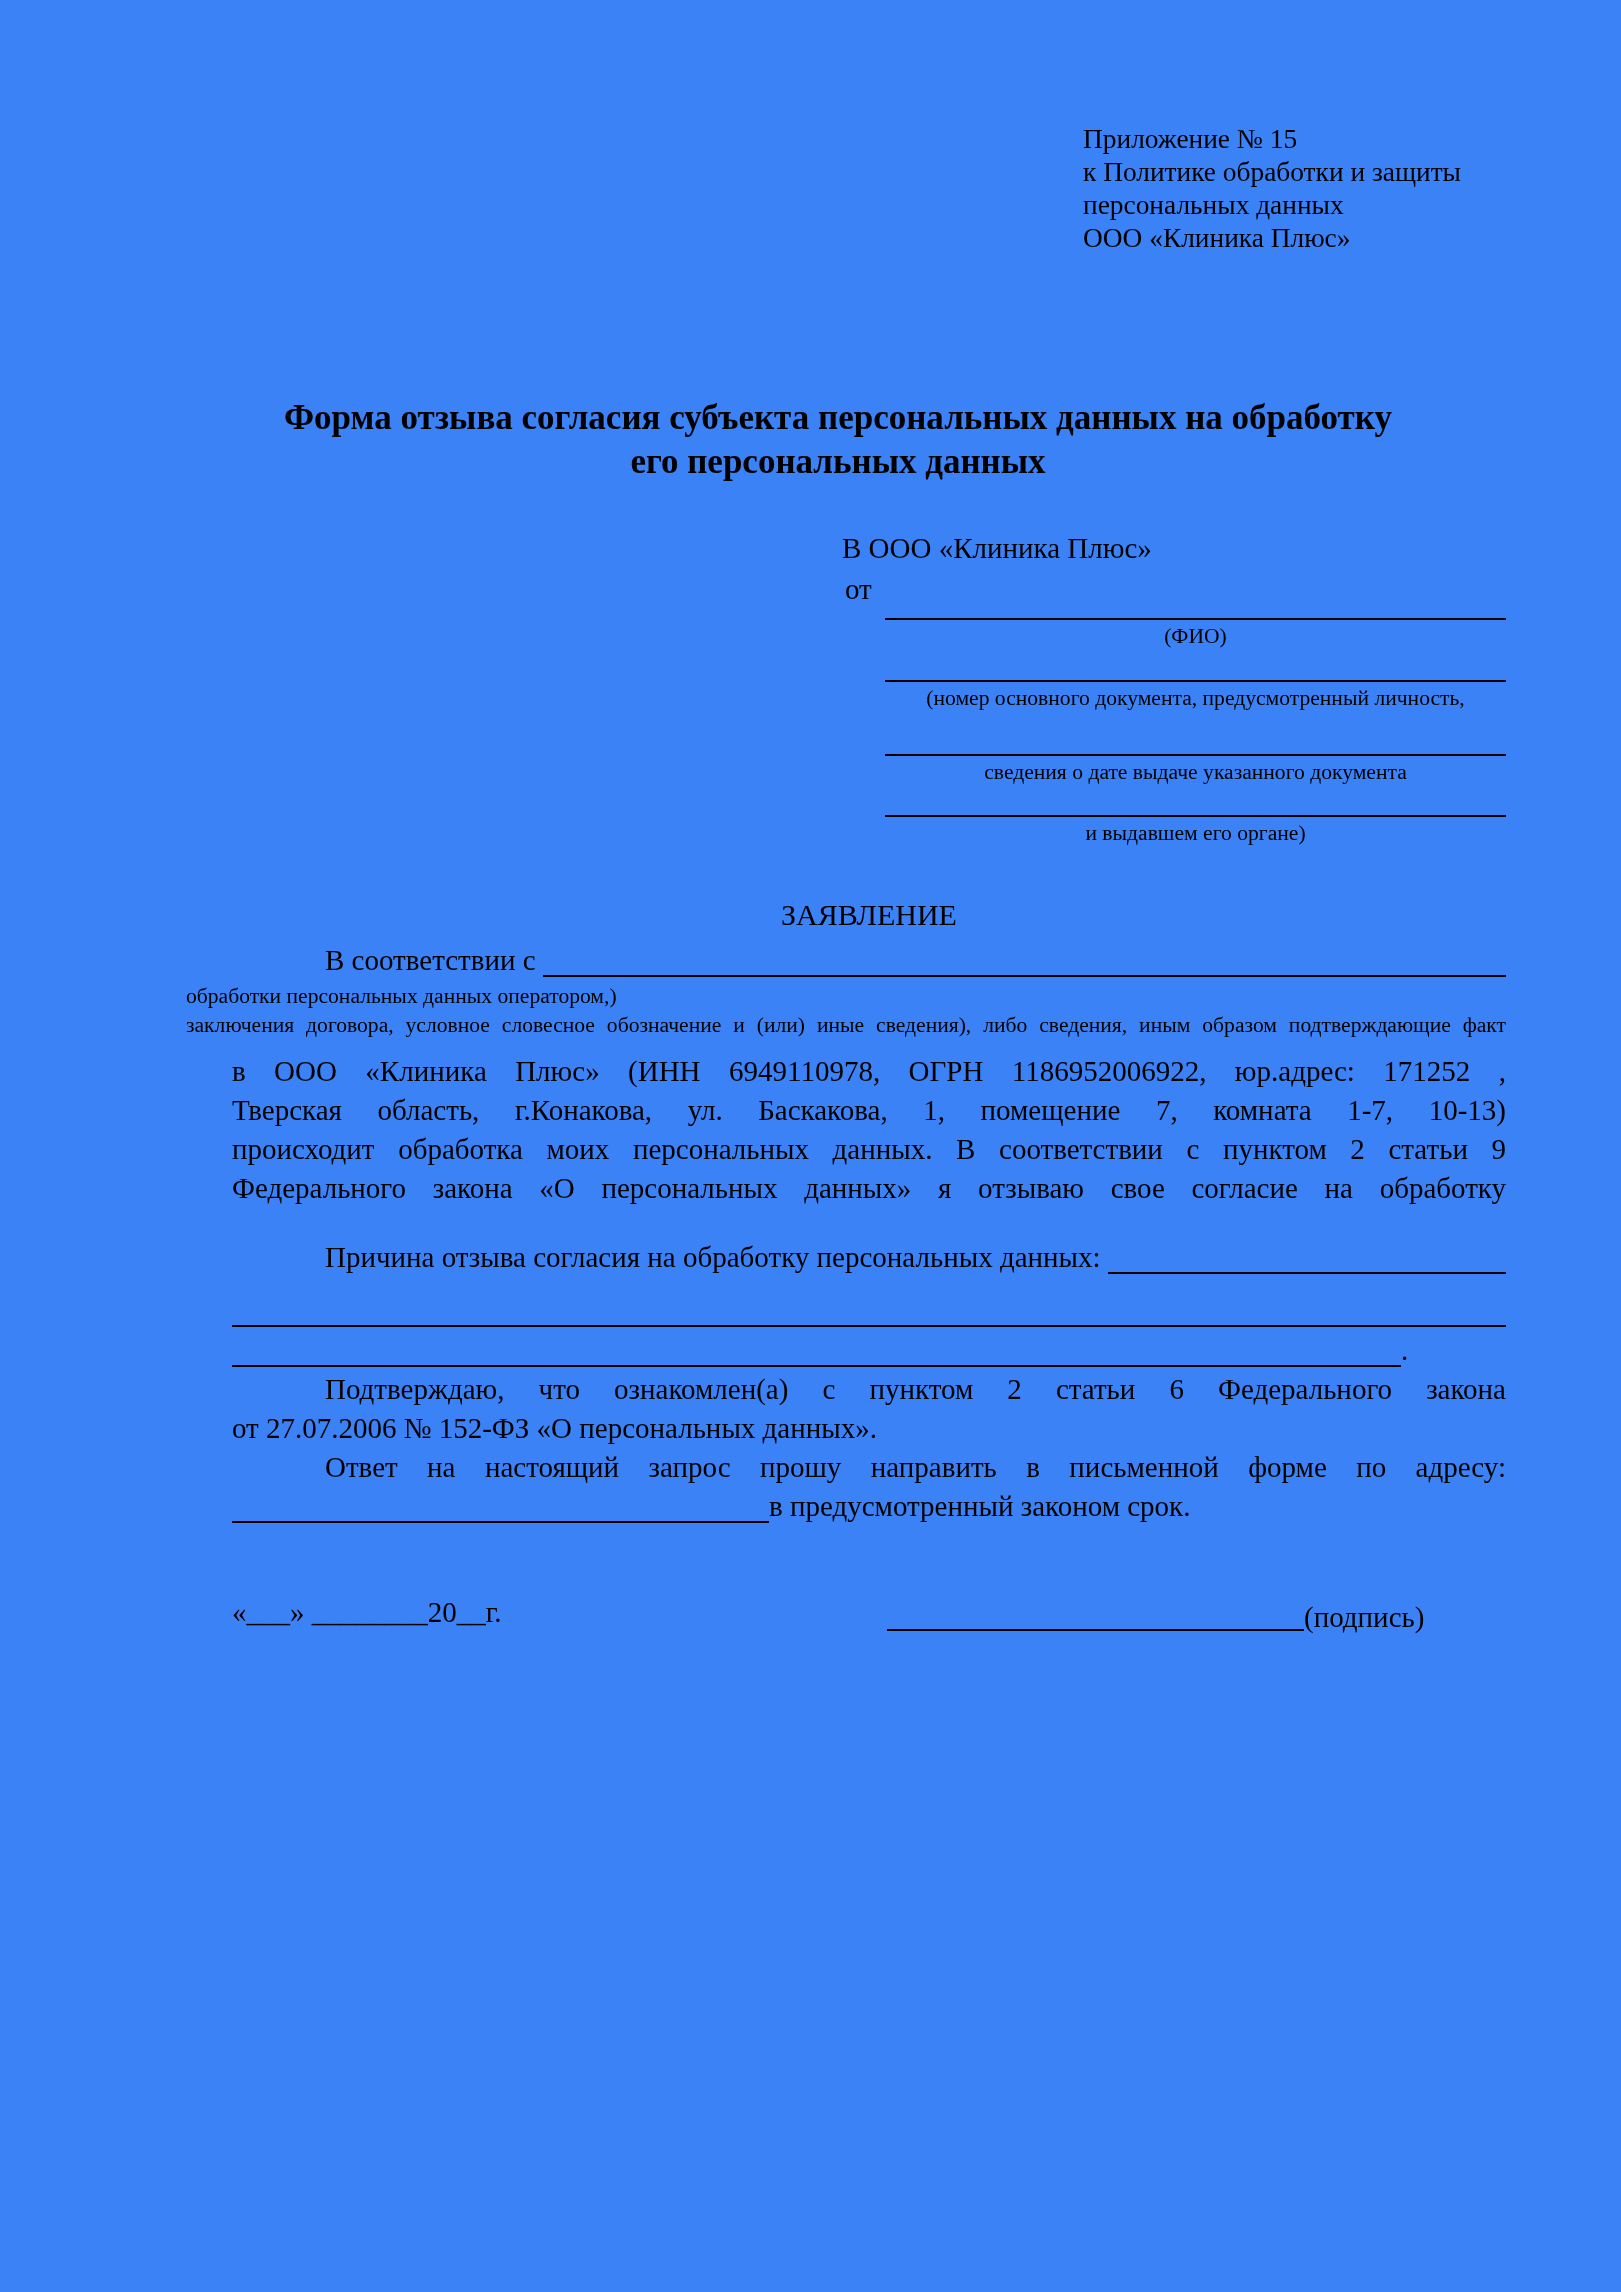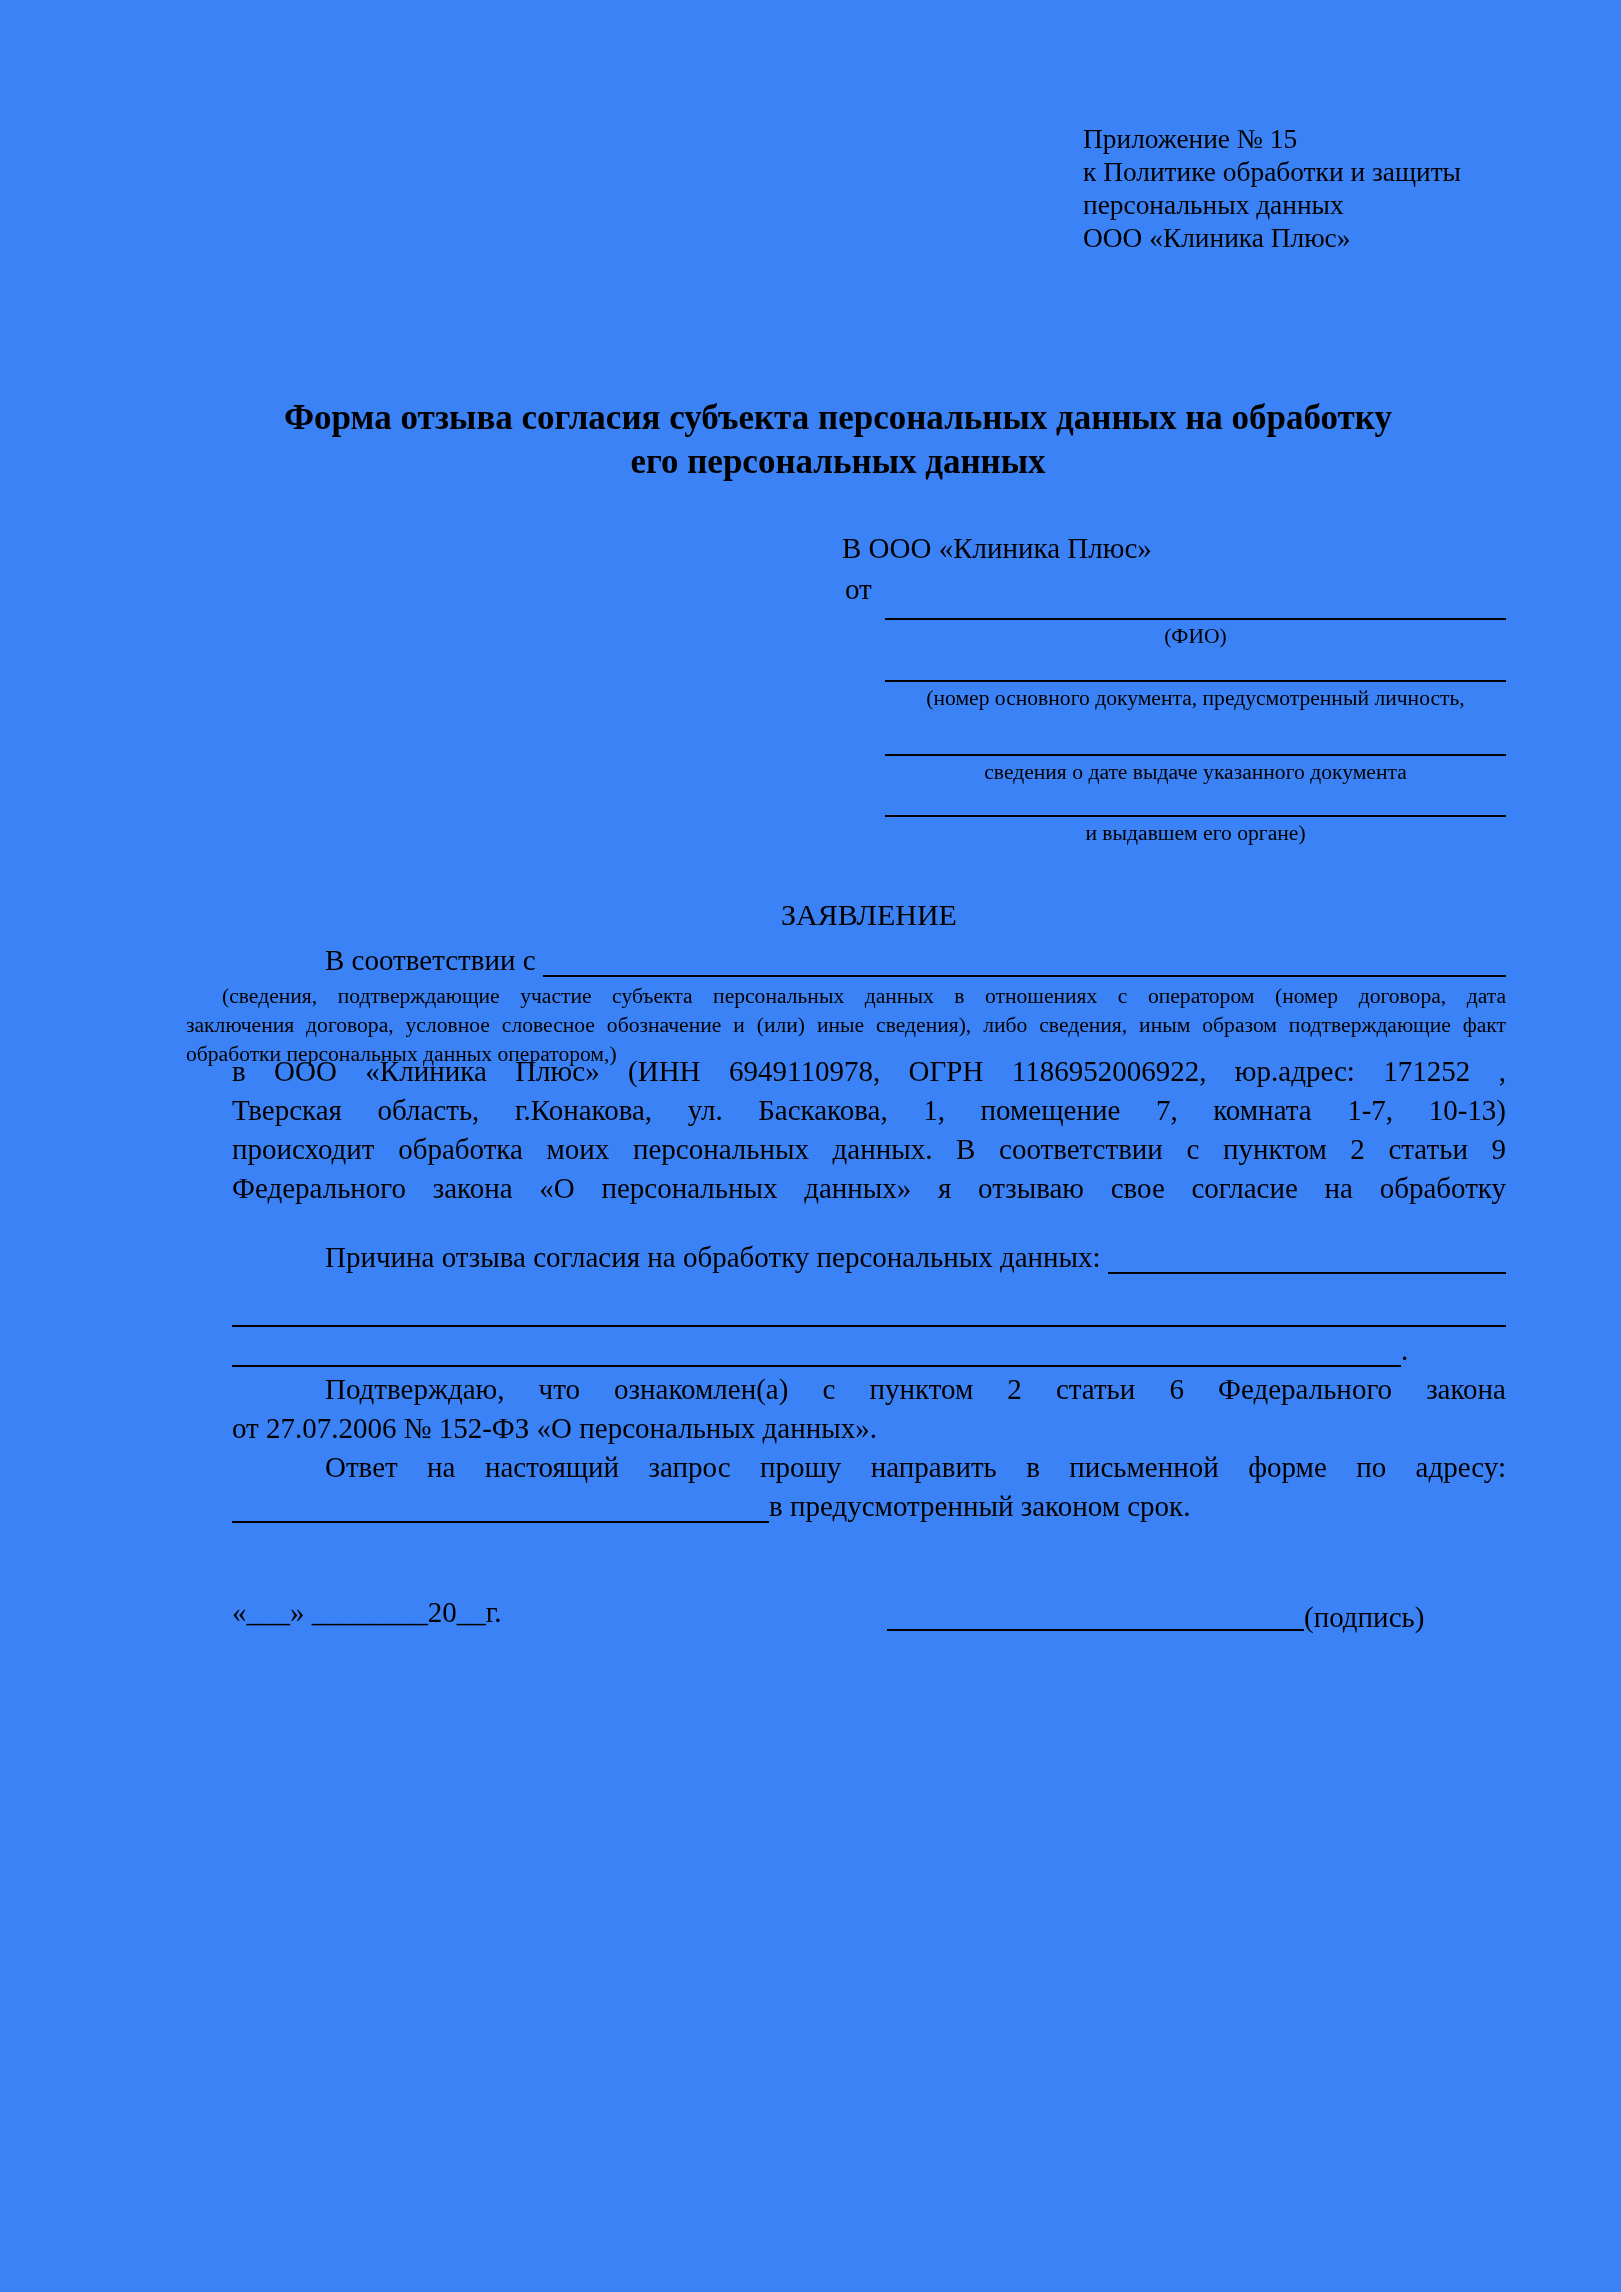--- a/index.html
+++ b/index.html
@@ -91,23 +91,22 @@
   </div>
 
   <div class="abs stmt-heading">ЗАЯВЛЕНИЕ</div>
 
   <div class="abs row intro-row">
     <span class="label">В соответствии с</span>
     <span class="fill"></span>
   </div>
 
   <div class="abs caption-para">
-    <div class="cline cline-first">(сведения, подтверждающие участие субъекта персональных данных в отношениях с оператором (номер договора, дата</div>
+    <div class="cline cline-last">обработки персональных данных оператором,)</div>
     <div class="cline">заключения договора, условное словесное обозначение и (или) иные сведения), либо сведения, иным образом подтверждающие факт</div>
-    <div class="cline cline-last">обработки персональных данных оператором,)</div>
   </div>
 
   <div class="abs body-para">
     <div class="jline">в ООО «Клиника Плюс» (ИНН 6949110978, ОГРН 1186952006922, юр.адрес: 171252 ,</div>
     <div class="jline">Тверская область, г.Конакова, ул. Баскакова, 1, помещение 7, комната 1-7, 10-13)</div>
     <div class="jline">происходит обработка моих персональных данных. В соответствии с пунктом 2 статьи 9</div>
     <div class="jline">Федерального закона «О персональных данных» я отзываю свое согласие на обработку</div>
   </div>
 
   <div class="abs row reason-row">

